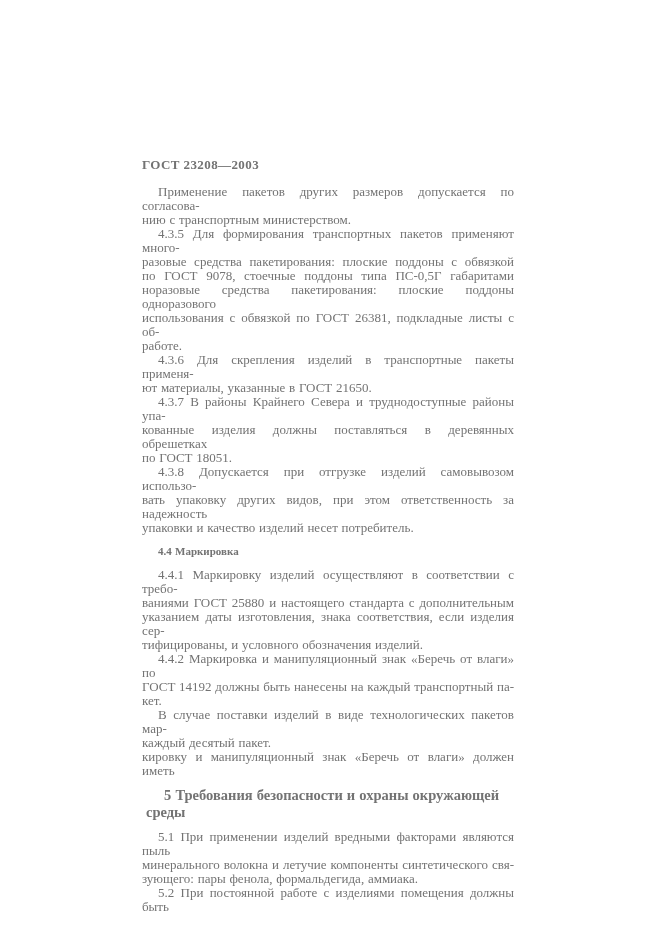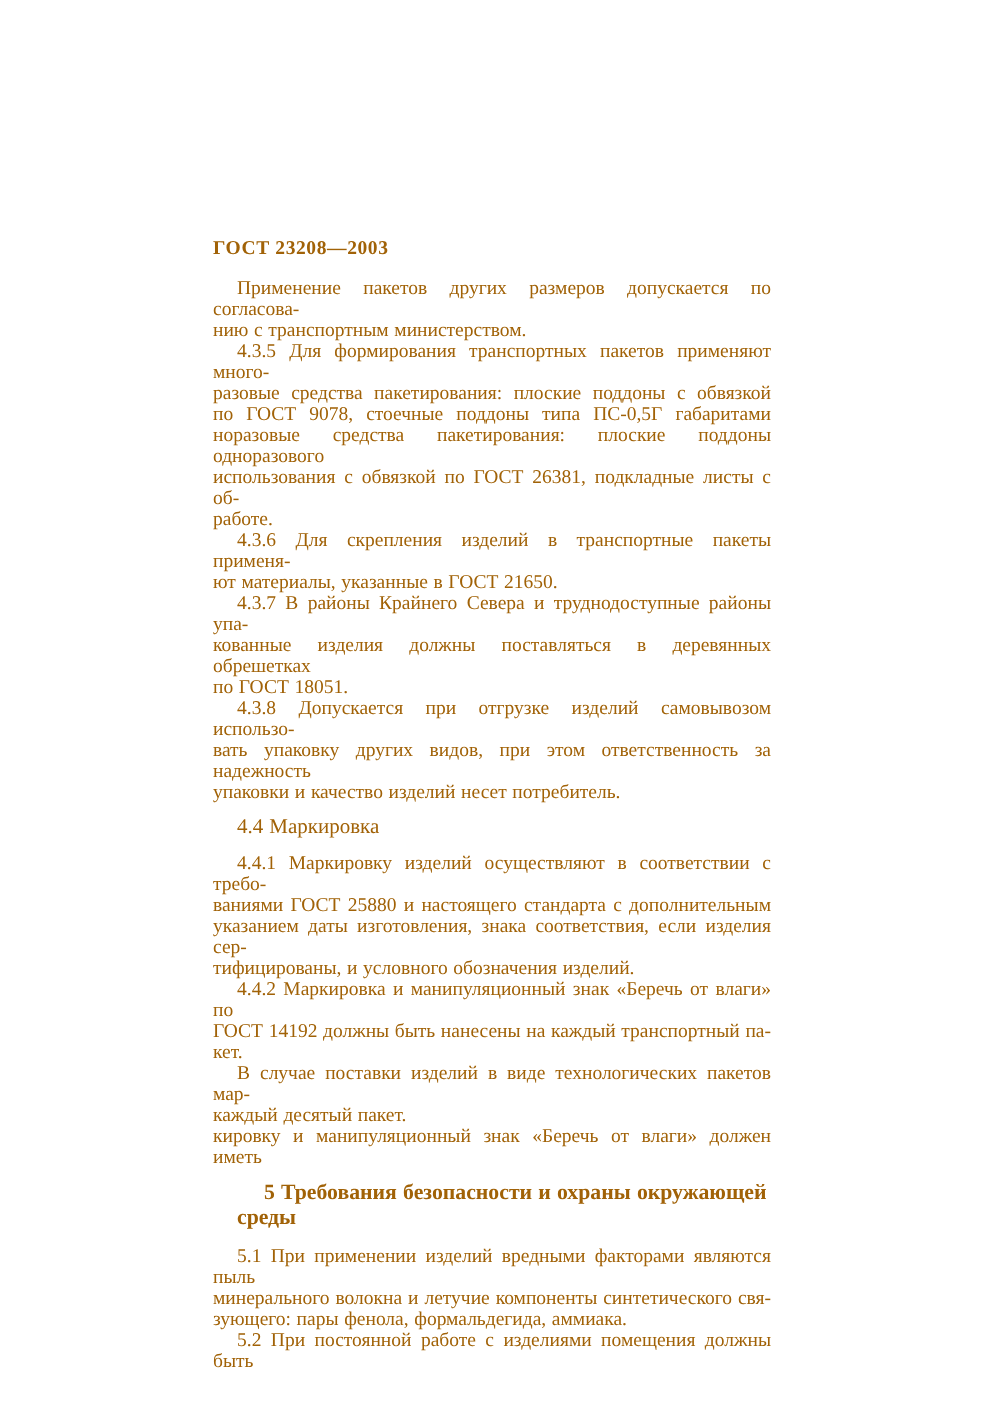--- a/index.html
+++ b/index.html
@@ -5,21 +5,21 @@
   html, body {
     margin: 0;
     padding: 0;
     background: #ffffff;
   }
   .page {
     position: relative;
     width: 661px;
     height: 935px;
     background: #ffffff;
-    color: #a16207;
+    color: #737373;
     font-family: "Liberation Serif", "DejaVu Serif", serif;
     overflow: hidden;
   }
   .textblock {
     position: absolute;
     left: 142px;
     top: 157px;
     width: 372px;
   }
   .running-header {
@@ -34,31 +34,31 @@
     word-spacing: 0.5px;
   }
   .para { margin: 0; }
   .line {
     text-align: justify;
     text-align-last: justify;
   }
   .line.first { text-indent: 16px; }
   .line.last { text-align-last: left; }
   .h-sub {
-    font-weight: normal;
-    font-size: 14px;
+    font-weight: bold;
+    font-size: 11px;
     line-height: 15px;
     margin: 9px 0 9px 0;
     text-indent: 16px;
   }
   .h-main {
     font-weight: bold;
     font-size: 14.5px;
     line-height: 17px;
-    margin: 9px 0 9px 16px;
+    margin: 9px 0 9px 4px;
     text-indent: 18px;
   }
 </style>
 </head>
 <body>
 
 <div class="page">
   <div class="textblock">
     <div class="running-header">ГОСТ 23208—2003</div>
     <div class="doc-body">

